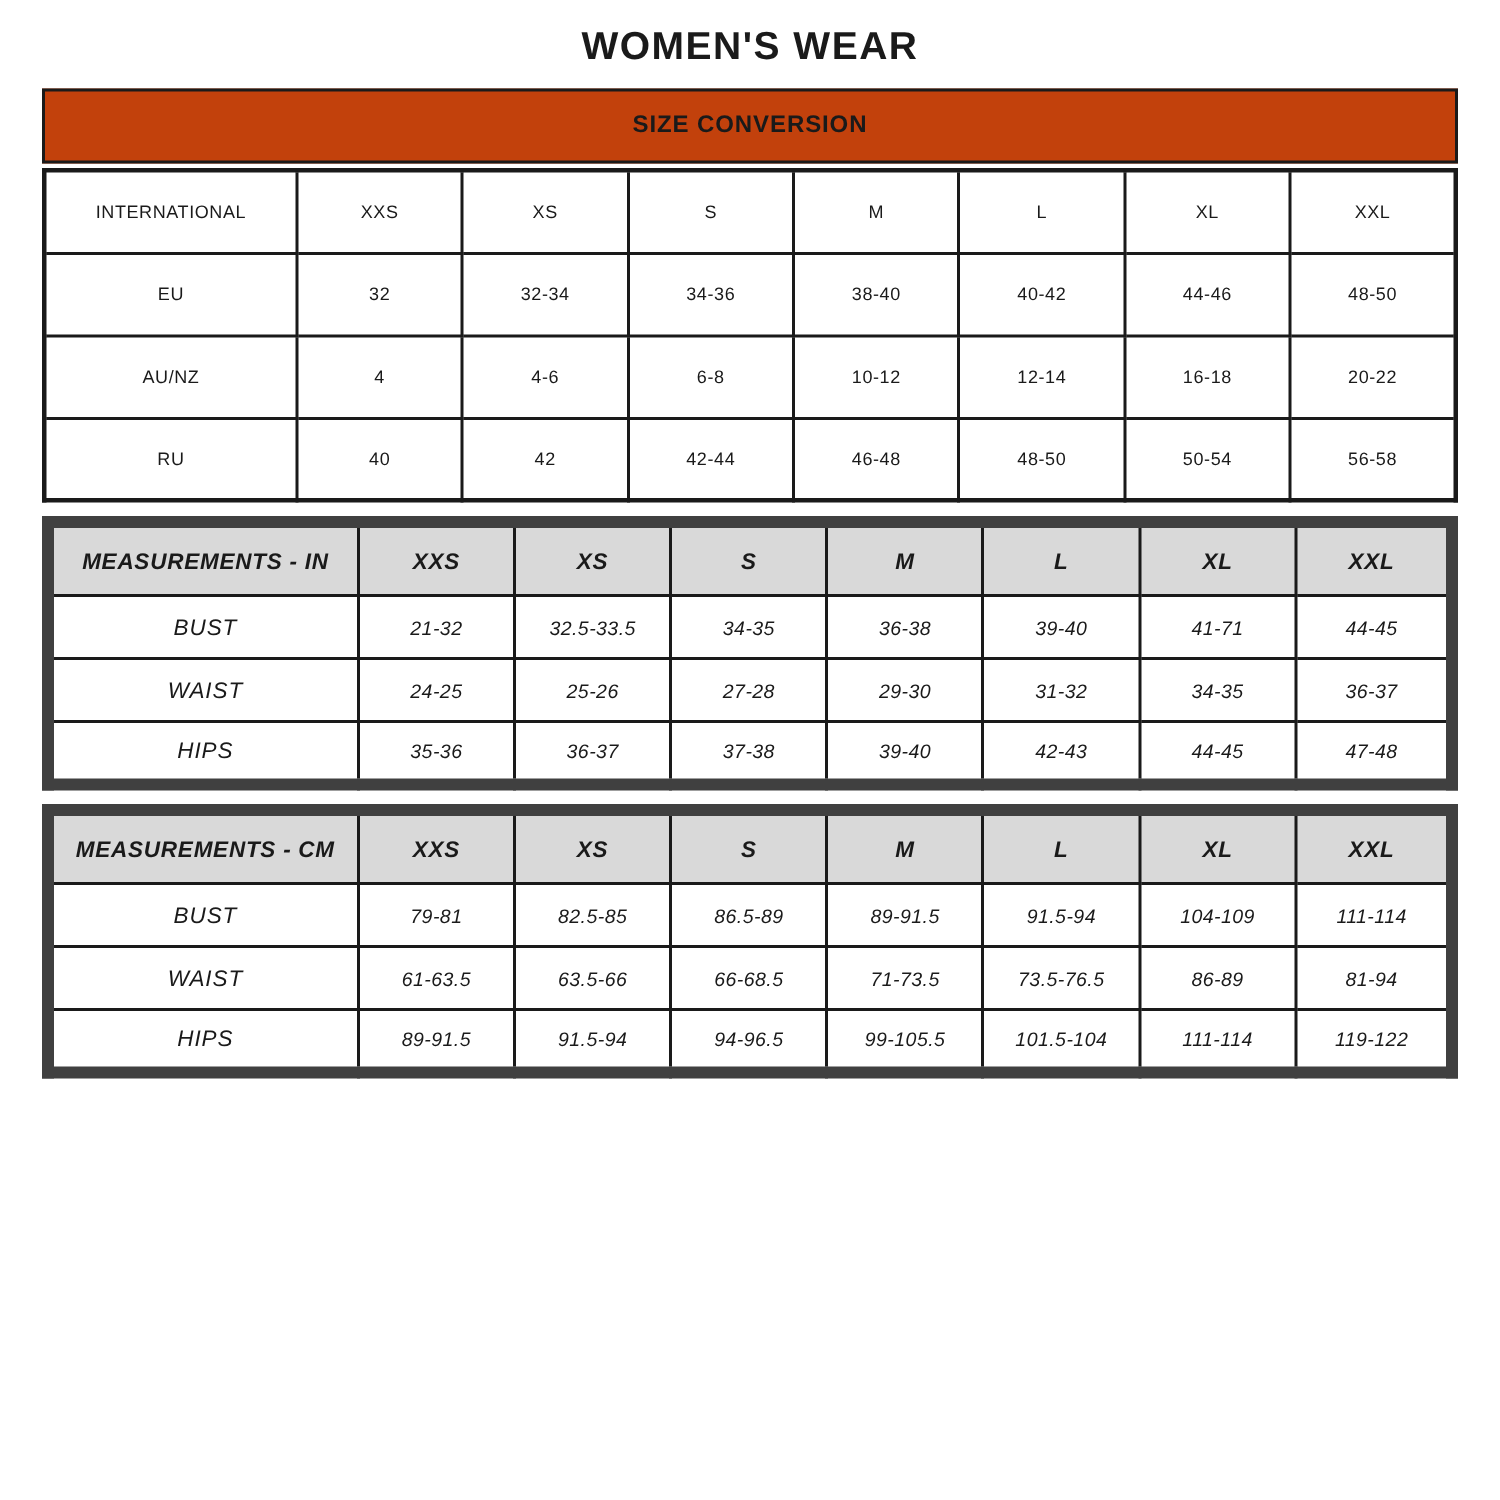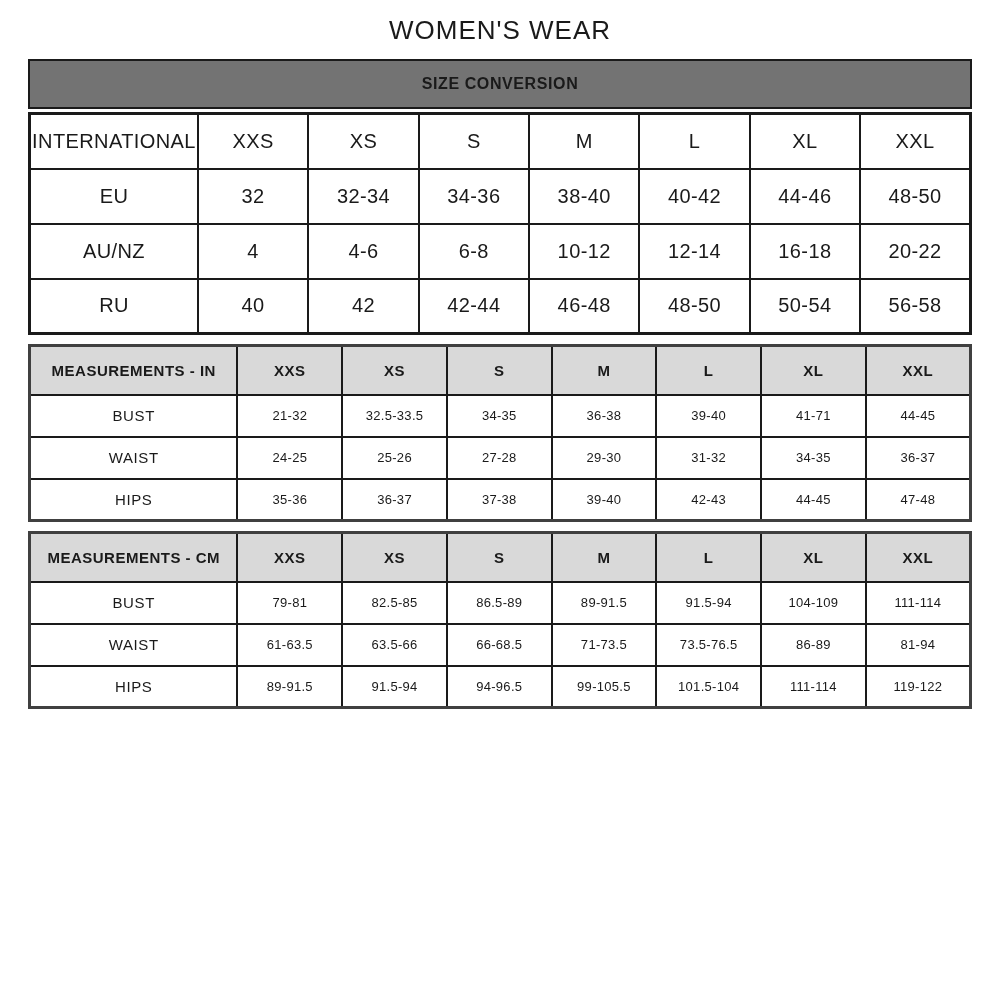--- a/index.html
+++ b/index.html
@@ -7,27 +7,27 @@
     margin: 0; padding: 0;
     background: #ffffff;
     width: 1000px; height: 1000px;
     font-family: "Liberation Sans", sans-serif;
     color: #1a1a1a;
   }
   .wrap { width: 944px; margin: 0 auto; }
   .page-title {
     text-align: center;
     font-size: 26px;
-    font-weight: 400;
+    font-weight: 700;
     letter-spacing: 1px;
     padding: 15px 0 13px 0;
     margin: 0;
   }
   .hdr-bar {
-    background: #737373;
+    background: #c2410c;
     border: 2px solid #1a1a1a;
     height: 50px;
     display: flex;
     align-items: center;
     justify-content: center;
     font-size: 16px;
     font-weight: 700;
     letter-spacing: 0.6px;
     margin-bottom: 3px;
   }
@@ -38,27 +38,27 @@
   }
   td, th {
     border: 2px solid #1a1a1a;
     text-align: center;
     vertical-align: middle;
     padding: 0;
   }
   
   .t-conv td, .t-conv th {
     height: 55px;
-    font-size: 20px;
+    font-size: 12px;
     font-weight: 500;
     letter-spacing: 0.4px;
   }
   .t-conv { border: 3px solid #1a1a1a; }
   
-  .t-meas { border: 3px solid #404040; margin-top: 9px; }
+  .t-meas { border: 8px solid #404040; margin-top: 9px; font-style: italic; }
   .t-meas th {
     background: #d9d9d9;
     height: 49px;
     font-size: 15px;
     font-weight: 700;
     letter-spacing: 0.5px;
   }
   .t-meas th.row-head { font-size: 15px; }
   .t-meas td {
     height: 42px;

